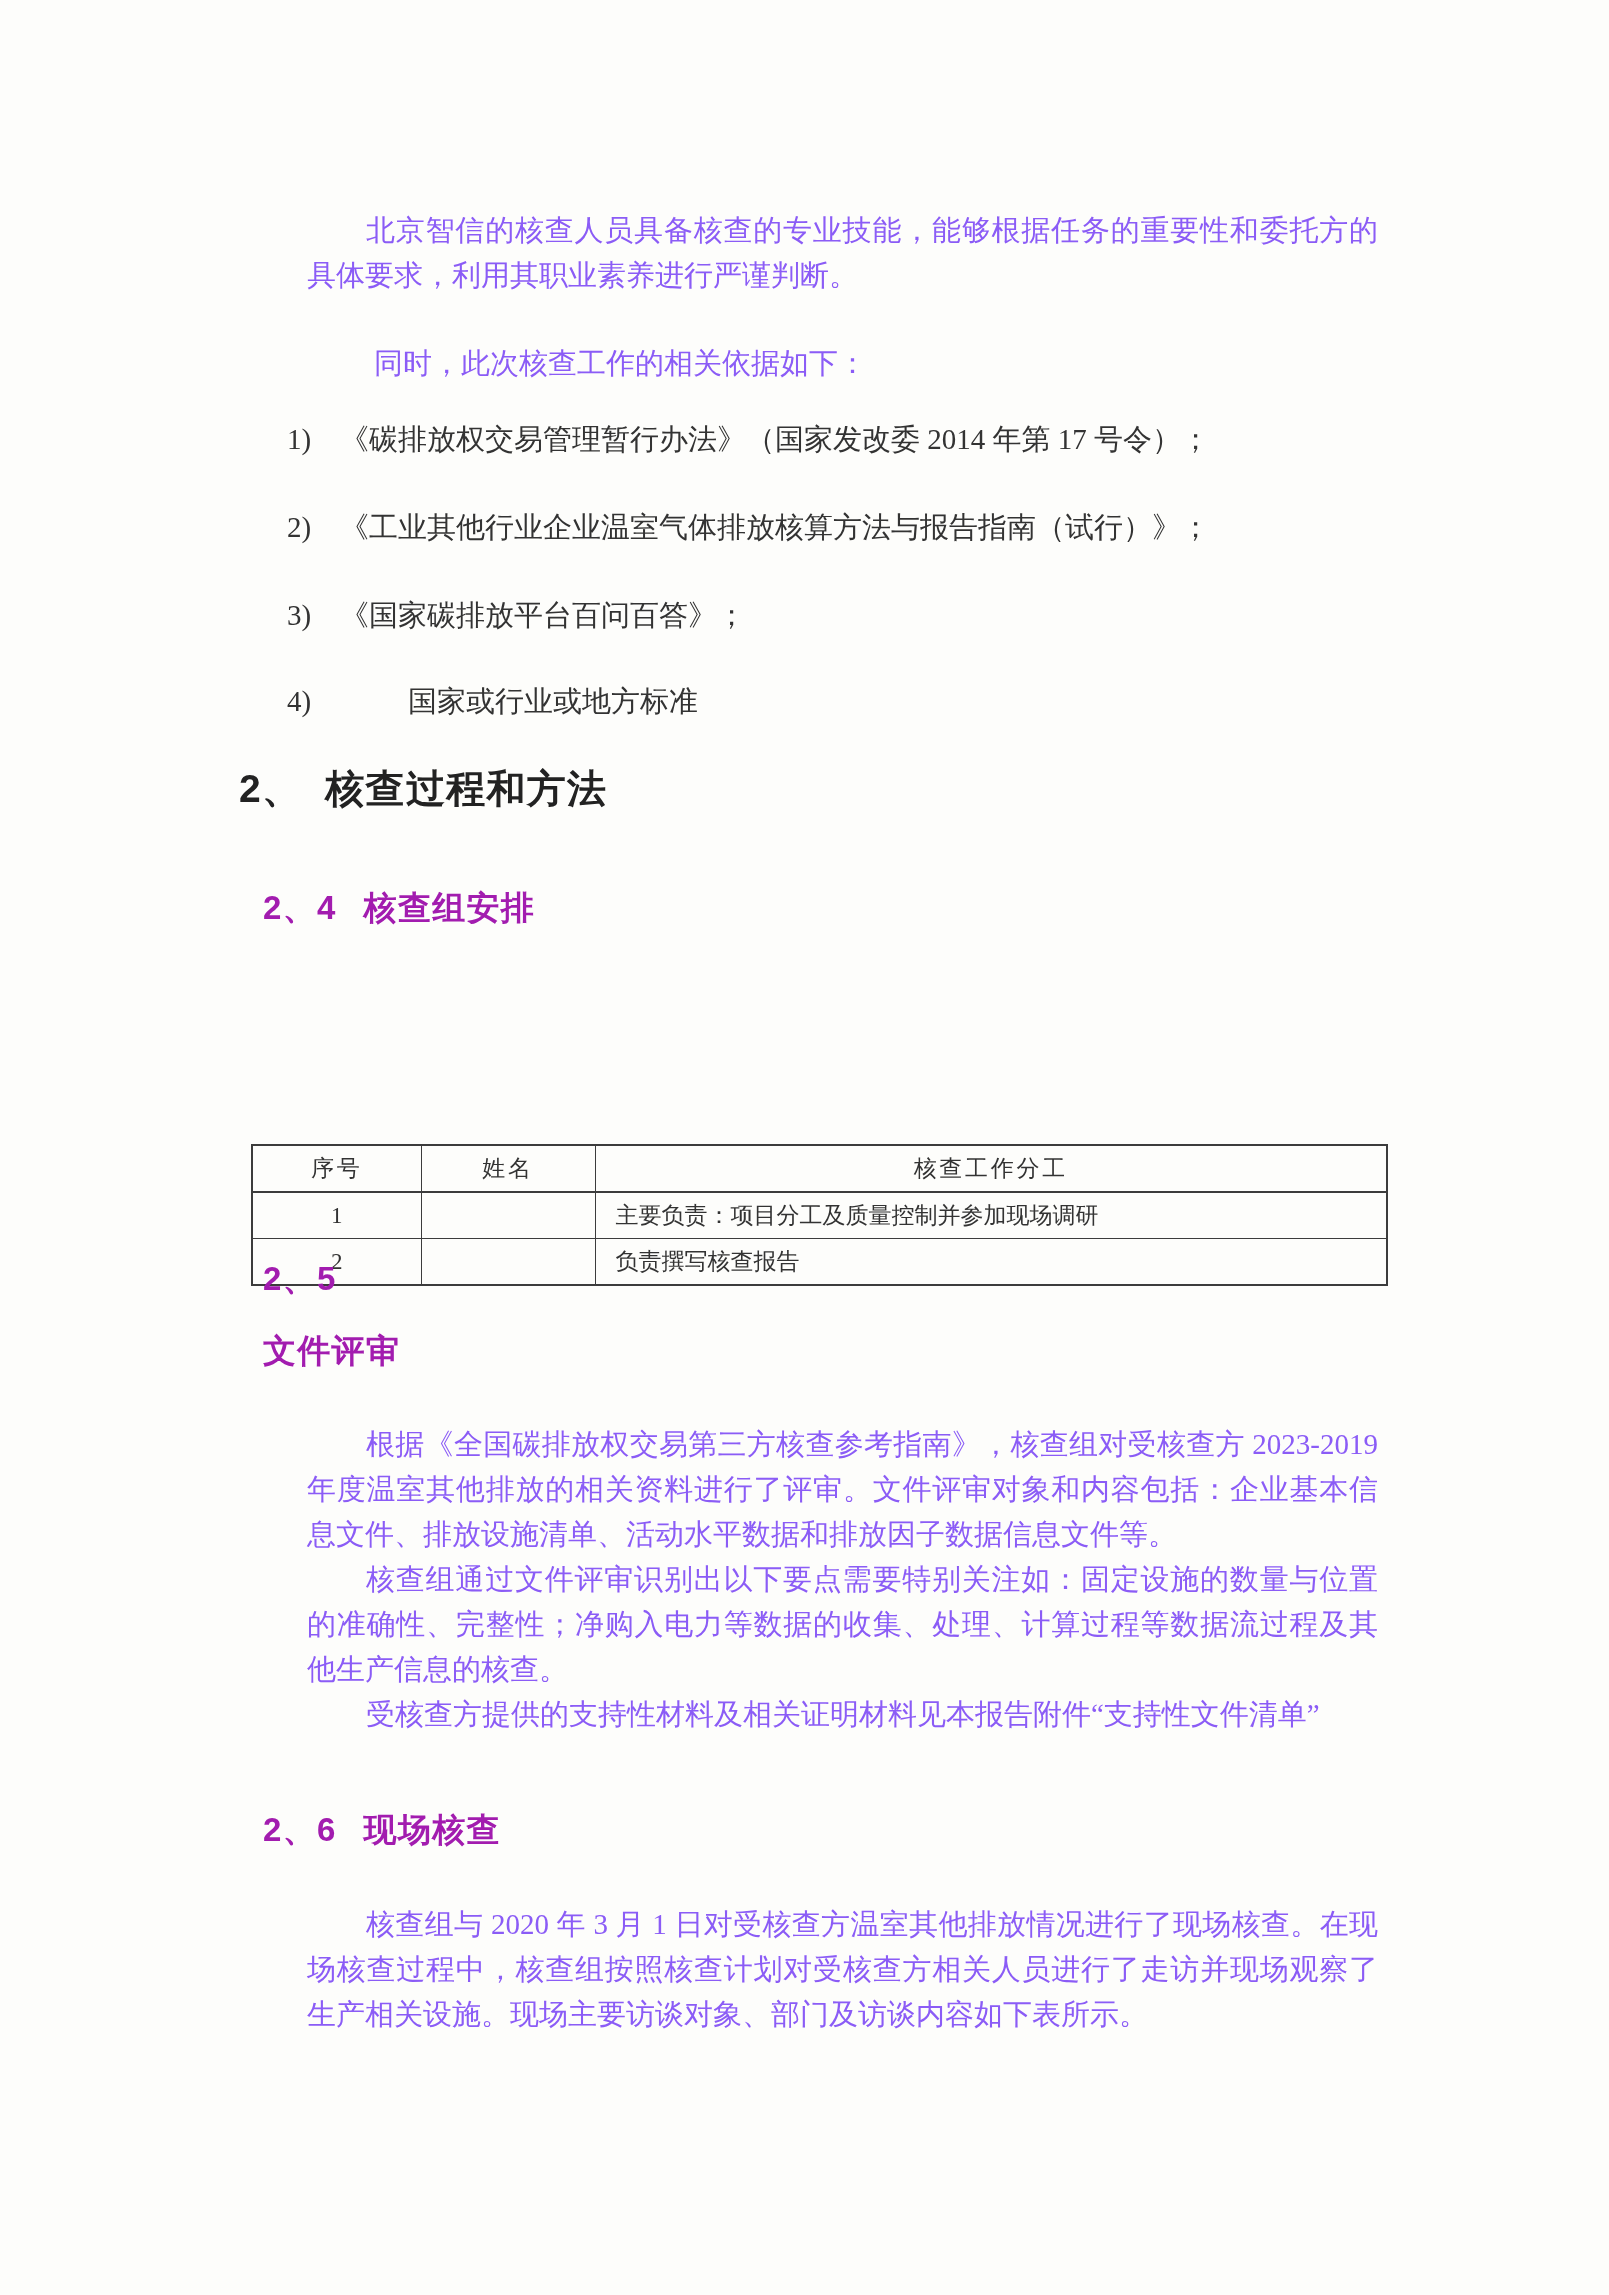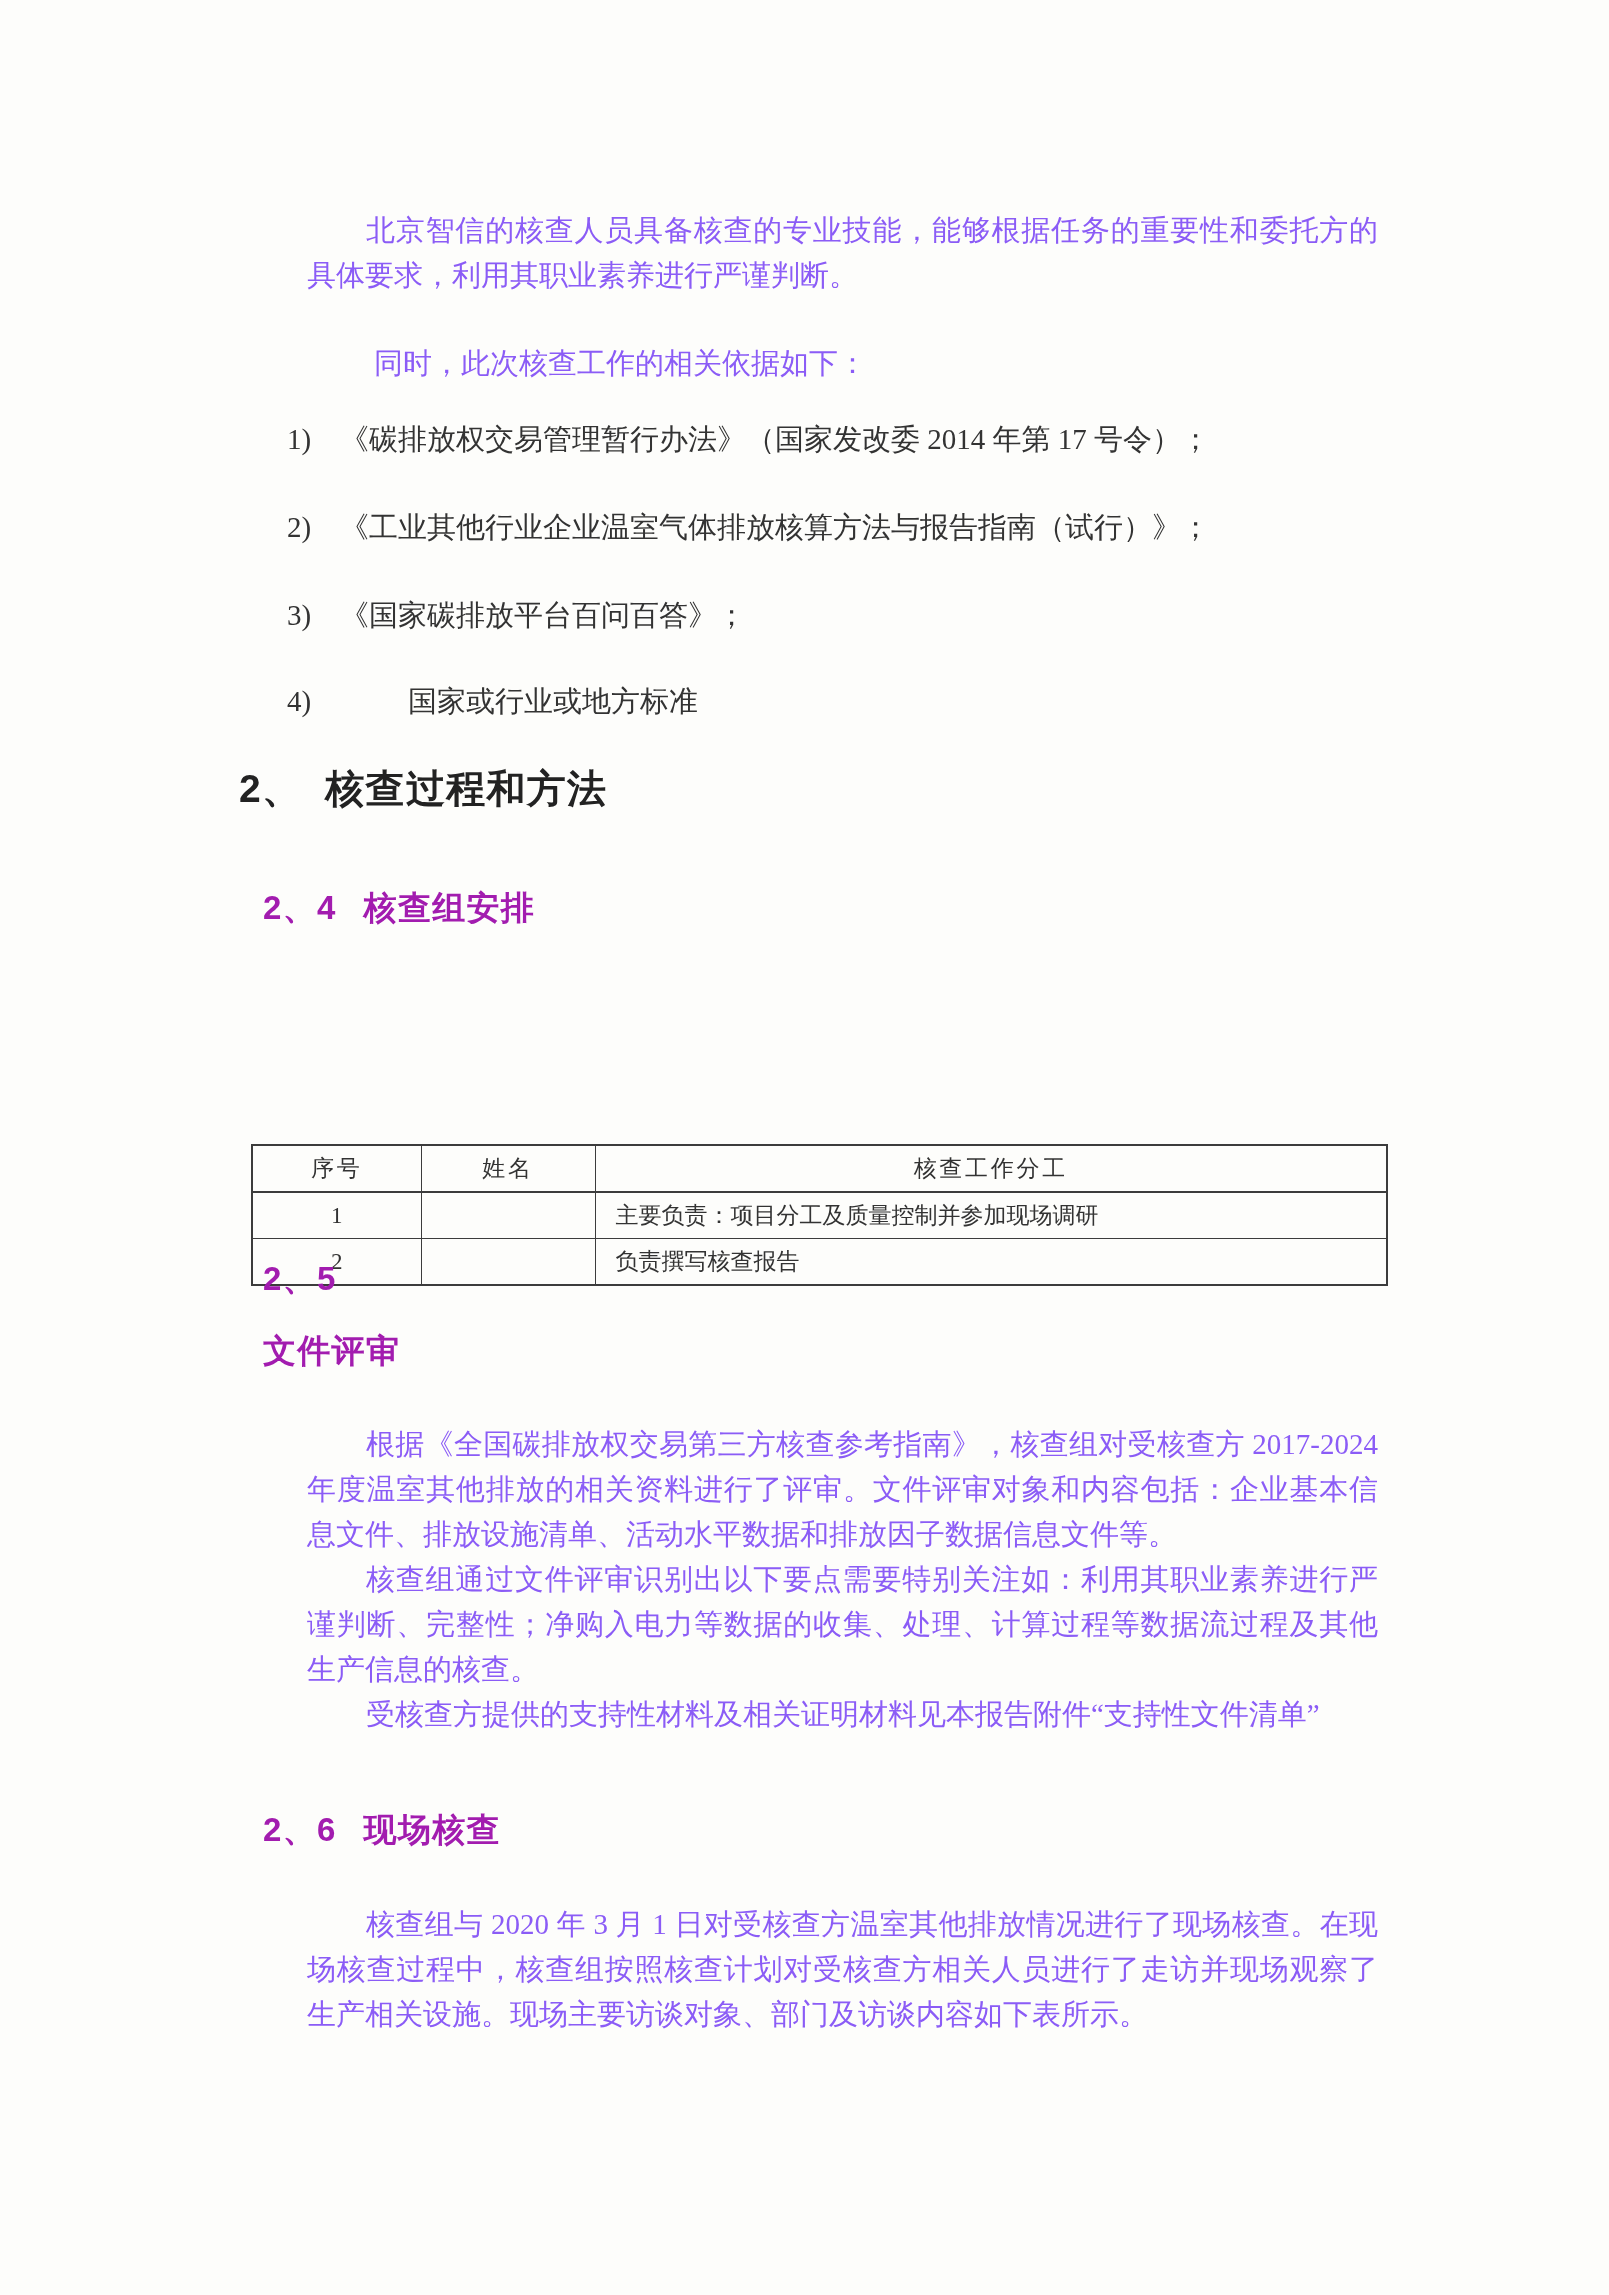--- a/index.html
+++ b/index.html
@@ -139,22 +139,22 @@
     </tr>
   </tbody>
     </table>
 
   <div class="h3" style="top:1257px;flex-direction:column;">
     <span>2、5</span>
     <span>文件评审</span>
   </div>
 
   <div class="abs body-text" style="top:1422px;left:307px;width:1071px;">
-    <p class="para">根据《全国碳排放权交易第三方核查参考指南》，核查组对受核查方 2017-2024 年度温室其他排放的相关资料进行了评审。文件评审对象和内容包括：企业基本信息文件、排放设施清单、活动水平数据和排放因子数据信息文件等。</p>
-    <p class="para">核查组通过文件评审识别出以下要点需要特别关注如：利用其职业素养进行严谨判断、完整性；净购入电力等数据的收集、处理、计算过程等数据流过程及其他生产信息的核查。</p>
+    <p class="para">根据《全国碳排放权交易第三方核查参考指南》，核查组对受核查方 2023-2019 年度温室其他排放的相关资料进行了评审。文件评审对象和内容包括：企业基本信息文件、排放设施清单、活动水平数据和排放因子数据信息文件等。</p>
+    <p class="para">核查组通过文件评审识别出以下要点需要特别关注如：固定设施的数量与位置的准确性、完整性；净购入电力等数据的收集、处理、计算过程等数据流过程及其他生产信息的核查。</p>
     <p class="para">受核查方提供的支持性材料及相关证明材料见本报告附件“支持性文件清单”</p>
   </div>
 
   <div class="h3" style="top:1808px;">
     <span>2、6</span>
     <span>现场核查</span>
   </div>
 
   <div class="abs body-text" style="top:1902px;left:307px;width:1071px;">
     <p class="para">核查组与 2020 年 3 月 1 日对受核查方温室其他排放情况进行了现场核查。在现场核查过程中，核查组按照核查计划对受核查方相关人员进行了走访并现场观察了生产相关设施。现场主要访谈对象、部门及访谈内容如下表所示。</p>

